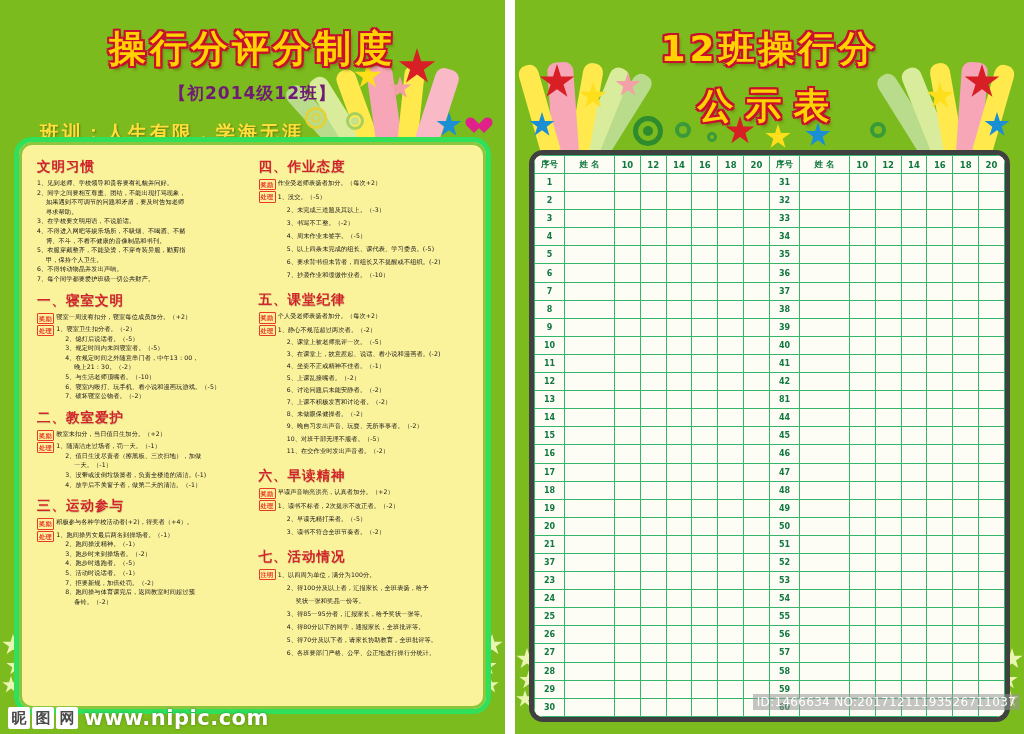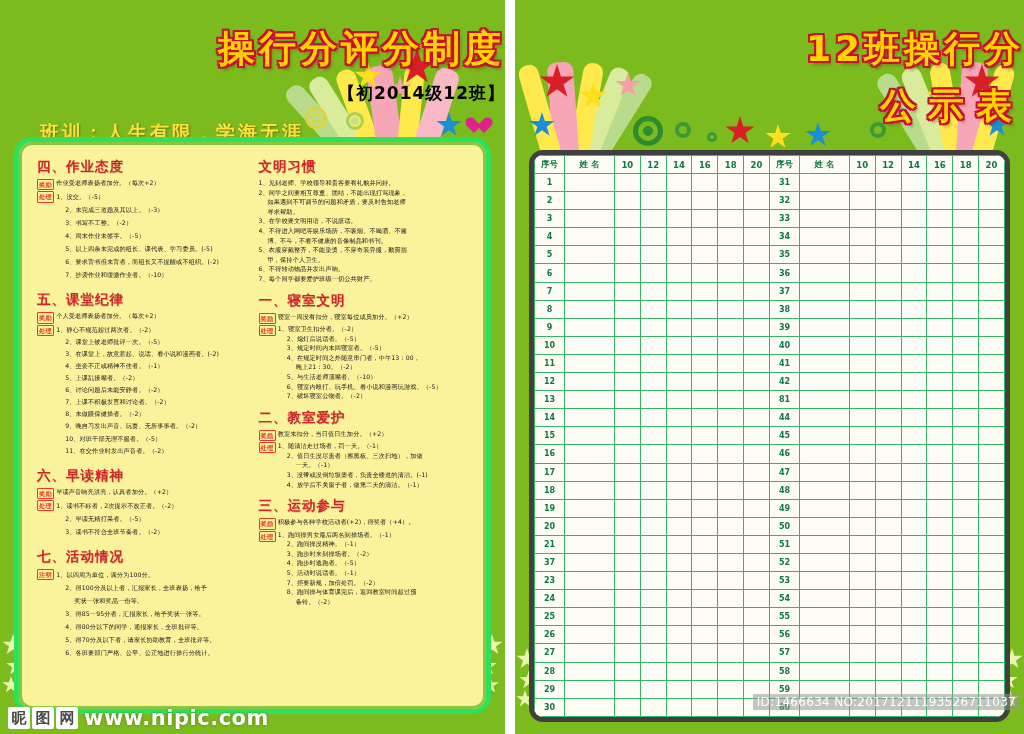--- a/index.html
+++ b/index.html
@@ -21,36 +21,36 @@
     position: relative;
     height: 734px;
     background: #7cbb1d;
     overflow: hidden;
   }
   .panel-left  { width: 505px; }
   .gap         { width: 10px; background: #ffffff; height: 734px; }
   .panel-right { width: 509px; }
 
   
-  .title-wrap { position: relative; z-index: 6; text-align: right; }
+  .title-wrap { position: relative; z-index: 6; text-align: center; }
   .main-title {
     font-family: "DejaVu Sans", "Liberation Sans", sans-serif;
     font-weight: bold;
     color: #ffd200;
     letter-spacing: 4px;
     text-shadow:
       -2px -2px 0 #c8102e, 2px -2px 0 #c8102e,
       -2px  2px 0 #c8102e, 2px  2px 0 #c8102e,
        0   -2px 0 #c8102e, 0    2px 0 #c8102e,
       -2px  0   0 #c8102e, 2px  0   0 #c8102e,
        3px  4px 3px rgba(90,50,0,.35);
   }
   .panel-left .main-title { font-size: 37px; padding-top: 24px; }
   .subtitle {
-    font-size: 17px; font-weight: bold; color: #000000;
+    font-size: 17px; font-weight: bold; color: #701a75;
     letter-spacing: 1px; margin-top: 8px;
   }
   .motto {
     font-size: 19px; font-weight: bold; color: #ffdf3a;
     letter-spacing: 3px; margin-top: 15px; text-align: left;
     padding-left: 40px;
     text-shadow: 1px 1px 2px rgba(60,40,0,.45);
   }
   .panel-right .main-title { font-size: 36px; line-height: 1.25; }
   .panel-right .title-wrap { padding-top: 26px; }
@@ -209,20 +209,96 @@
     </div>
     <div class="edge-stars" style="right:2px; bottom:40px;">
       <div class="star" style="background:#e9f5b0; width:22px; height:22px; position:relative;"></div>
       <div class="star" style="background:#e9f5b0; width:20px; height:20px; position:relative; left:-4px;"></div>
       <div class="star" style="background:#e9f5b0; width:18px; height:18px; position:relative;"></div>
     </div>
 
     <div class="card-frame">
       <div class="card-inner">
 
+        <div class="col col-left">
+
+          <div class="sec-head">文明习惯</div>
+          <div class="line hang">1、见到老师、学校领导和贵客要有礼貌并问好。</div>
+          <div class="line hang">2、同学之间要相互尊重、团结，不能出现打骂现象，</div>
+          <div class="line indent">如果遇到不可调节的问题和矛盾，要及时告知老师</div>
+          <div class="line indent">寻求帮助。</div>
+          <div class="line hang">3、在学校要文明用语，不说脏话。</div>
+          <div class="line hang">4、不得进入网吧等娱乐场所，不吸烟、不喝酒、不赌</div>
+          <div class="line indent">博、不斗，不看不健康的音像制品和书刊。</div>
+          <div class="line hang">5、衣服穿戴整齐，不能染烫，不穿奇装异服，勤剪指</div>
+          <div class="line indent">甲，保持个人卫生。</div>
+          <div class="line hang">6、不得转动物品并发出声响。</div>
+          <div class="line hang">7、每个同学都要爱护班级一切公共财产。</div>
+
+          <div class="sec-head" style="margin-top:8px">一、寝室文明</div>
+          <div class="rule-row">
+            <span class="tag">奖励</span>
+            <div class="rule-body">
+                <div class="line">寝室一周没有扣分，寝室每位成员加分。（+2）</div>
+              </div>
+          </div>
+          <div class="rule-row">
+            <span class="tag">处理</span>
+            <div class="rule-body">
+              <div class="line">1、寝室卫生扣分者。（-2）</div>
+              <div class="line indent">2、熄灯后说话者。（-5）</div>
+              <div class="line indent">3、规定时间内未回寝室者。（-5）</div>
+              <div class="line indent">4、在规定时间之外随意串门者，中午13：00，</div>
+              <div class="line indent" style="padding-left:18px">晚上21：30。（-2）</div>
+              <div class="line indent">5、与生活老师顶嘴者。（-10）</div>
+              <div class="line indent">6、寝室内殴打、玩手机、看小说和漫画玩游戏。（-5）</div>
+              <div class="line indent">7、破坏寝室公物者。（-2）</div>
+            </div>
+          </div>
+
+          <div class="sec-head" style="margin-top:8px">二、教室爱护</div>
+          <div class="rule-row">
+            <span class="tag">奖励</span>
+            <div class="rule-body">
+                <div class="line">教室未扣分，当日值日生加分。（+2）</div>
+              </div>
+          </div>
+          <div class="rule-row">
+            <span class="tag">处理</span>
+            <div class="rule-body">
+              <div class="line">1、随清洁走过场者，罚一天。（-1）</div>
+              <div class="line indent">2、值日生没尽责者（擦黑板、三次扫地），加做</div>
+              <div class="line indent" style="padding-left:18px">一天。（-1）</div>
+              <div class="line indent">3、没带或没倒垃圾篓者，负责全楼道的清洁。(-1)</div>
+              <div class="line indent">4、放学后不关窗子者，做第二天的清洁。（-1）</div>
+            </div>
+          </div>
+
+          <div class="sec-head" style="margin-top:8px">三、运动参与</div>
+          <div class="rule-row">
+            <span class="tag">奖励</span>
+            <div class="rule-body">
+                <div class="line">积极参与各种学校活动者(+2)，得奖者（+4）。</div>
+              </div>
+          </div>
+          <div class="rule-row">
+            <span class="tag">处理</span>
+            <div class="rule-body">
+              <div class="line">1、跑间操男女最后两名到操场者。（-1）</div>
+              <div class="line indent">2、跑间操没精神。（-1）</div>
+              <div class="line indent">3、跑步时来到操场者。（-2）</div>
+              <div class="line indent">4、跑步时逃跑者。（-5）</div>
+              <div class="line indent">5、活动时说话者。（-1）</div>
+              <div class="line indent">7、拒要新规，加倍处罚。（-2）</div>
+              <div class="line indent">8、跑间操与体育课完后，返回教室时间超过预</div>
+              <div class="line indent" style="padding-left:18px">备铃。（-2）</div>
+            </div>
+          </div>
+        </div>
+
         <div class="col col-right">
 
           <div class="sec-head">四、作业态度</div>
           <div class="rule-row">
             <span class="tag">奖励</span>
             <div class="rule-body">
                 <div class="line">作业受老师表扬者加分。（每次+2）</div>
               </div>
           </div>
           <div class="rule-row">
@@ -285,96 +361,20 @@
               <div class="line" style="line-height:2.1">1、以四周为单位，满分为100分。</div>
               <div class="line indent" style="line-height:2.1">2、得100分及以上者，汇报家长，全班表扬，给予</div>
               <div class="line indent" style="padding-left:18px; line-height:2.1">奖状一张和奖品一份等。</div>
               <div class="line indent" style="line-height:2.1">3、得85一95分者，汇报家长，给予奖状一张等。</div>
               <div class="line indent" style="line-height:2.1">4、得80分以下的同学，通报家长，全班批评等。</div>
               <div class="line indent" style="line-height:2.1">5、得70分及以下者，请家长协助教育，全班批评等。</div>
               <div class="line indent" style="line-height:2.1">6、各班要部门严格、公平、公正地进行操行分统计。</div>
             </div>
           </div>
 
-        </div>
-
-        <div class="col col-left">
-
-          <div class="sec-head">文明习惯</div>
-          <div class="line hang">1、见到老师、学校领导和贵客要有礼貌并问好。</div>
-          <div class="line hang">2、同学之间要相互尊重、团结，不能出现打骂现象，</div>
-          <div class="line indent">如果遇到不可调节的问题和矛盾，要及时告知老师</div>
-          <div class="line indent">寻求帮助。</div>
-          <div class="line hang">3、在学校要文明用语，不说脏话。</div>
-          <div class="line hang">4、不得进入网吧等娱乐场所，不吸烟、不喝酒、不赌</div>
-          <div class="line indent">博、不斗，不看不健康的音像制品和书刊。</div>
-          <div class="line hang">5、衣服穿戴整齐，不能染烫，不穿奇装异服，勤剪指</div>
-          <div class="line indent">甲，保持个人卫生。</div>
-          <div class="line hang">6、不得转动物品并发出声响。</div>
-          <div class="line hang">7、每个同学都要爱护班级一切公共财产。</div>
-
-          <div class="sec-head" style="margin-top:8px">一、寝室文明</div>
-          <div class="rule-row">
-            <span class="tag">奖励</span>
-            <div class="rule-body">
-                <div class="line">寝室一周没有扣分，寝室每位成员加分。（+2）</div>
-              </div>
-          </div>
-          <div class="rule-row">
-            <span class="tag">处理</span>
-            <div class="rule-body">
-              <div class="line">1、寝室卫生扣分者。（-2）</div>
-              <div class="line indent">2、熄灯后说话者。（-5）</div>
-              <div class="line indent">3、规定时间内未回寝室者。（-5）</div>
-              <div class="line indent">4、在规定时间之外随意串门者，中午13：00，</div>
-              <div class="line indent" style="padding-left:18px">晚上21：30。（-2）</div>
-              <div class="line indent">5、与生活老师顶嘴者。（-10）</div>
-              <div class="line indent">6、寝室内殴打、玩手机、看小说和漫画玩游戏。（-5）</div>
-              <div class="line indent">7、破坏寝室公物者。（-2）</div>
-            </div>
-          </div>
-
-          <div class="sec-head" style="margin-top:8px">二、教室爱护</div>
-          <div class="rule-row">
-            <span class="tag">奖励</span>
-            <div class="rule-body">
-                <div class="line">教室未扣分，当日值日生加分。（+2）</div>
-              </div>
-          </div>
-          <div class="rule-row">
-            <span class="tag">处理</span>
-            <div class="rule-body">
-              <div class="line">1、随清洁走过场者，罚一天。（-1）</div>
-              <div class="line indent">2、值日生没尽责者（擦黑板、三次扫地），加做</div>
-              <div class="line indent" style="padding-left:18px">一天。（-1）</div>
-              <div class="line indent">3、没带或没倒垃圾篓者，负责全楼道的清洁。(-1)</div>
-              <div class="line indent">4、放学后不关窗子者，做第二天的清洁。（-1）</div>
-            </div>
-          </div>
-
-          <div class="sec-head" style="margin-top:8px">三、运动参与</div>
-          <div class="rule-row">
-            <span class="tag">奖励</span>
-            <div class="rule-body">
-                <div class="line">积极参与各种学校活动者(+2)，得奖者（+4）。</div>
-              </div>
-          </div>
-          <div class="rule-row">
-            <span class="tag">处理</span>
-            <div class="rule-body">
-              <div class="line">1、跑间操男女最后两名到操场者。（-1）</div>
-              <div class="line indent">2、跑间操没精神。（-1）</div>
-              <div class="line indent">3、跑步时来到操场者。（-2）</div>
-              <div class="line indent">4、跑步时逃跑者。（-5）</div>
-              <div class="line indent">5、活动时说话者。（-1）</div>
-              <div class="line indent">7、拒要新规，加倍处罚。（-2）</div>
-              <div class="line indent">8、跑间操与体育课完后，返回教室时间超过预</div>
-              <div class="line indent" style="padding-left:18px">备铃。（-2）</div>
-            </div>
-          </div>
         </div>
       </div>
     </div>
 
     <div class="wm-nipic">
       <div class="wm-cn">
         <span>昵</span>
         <span>图</span>
         <span>网</span>
       </div>

